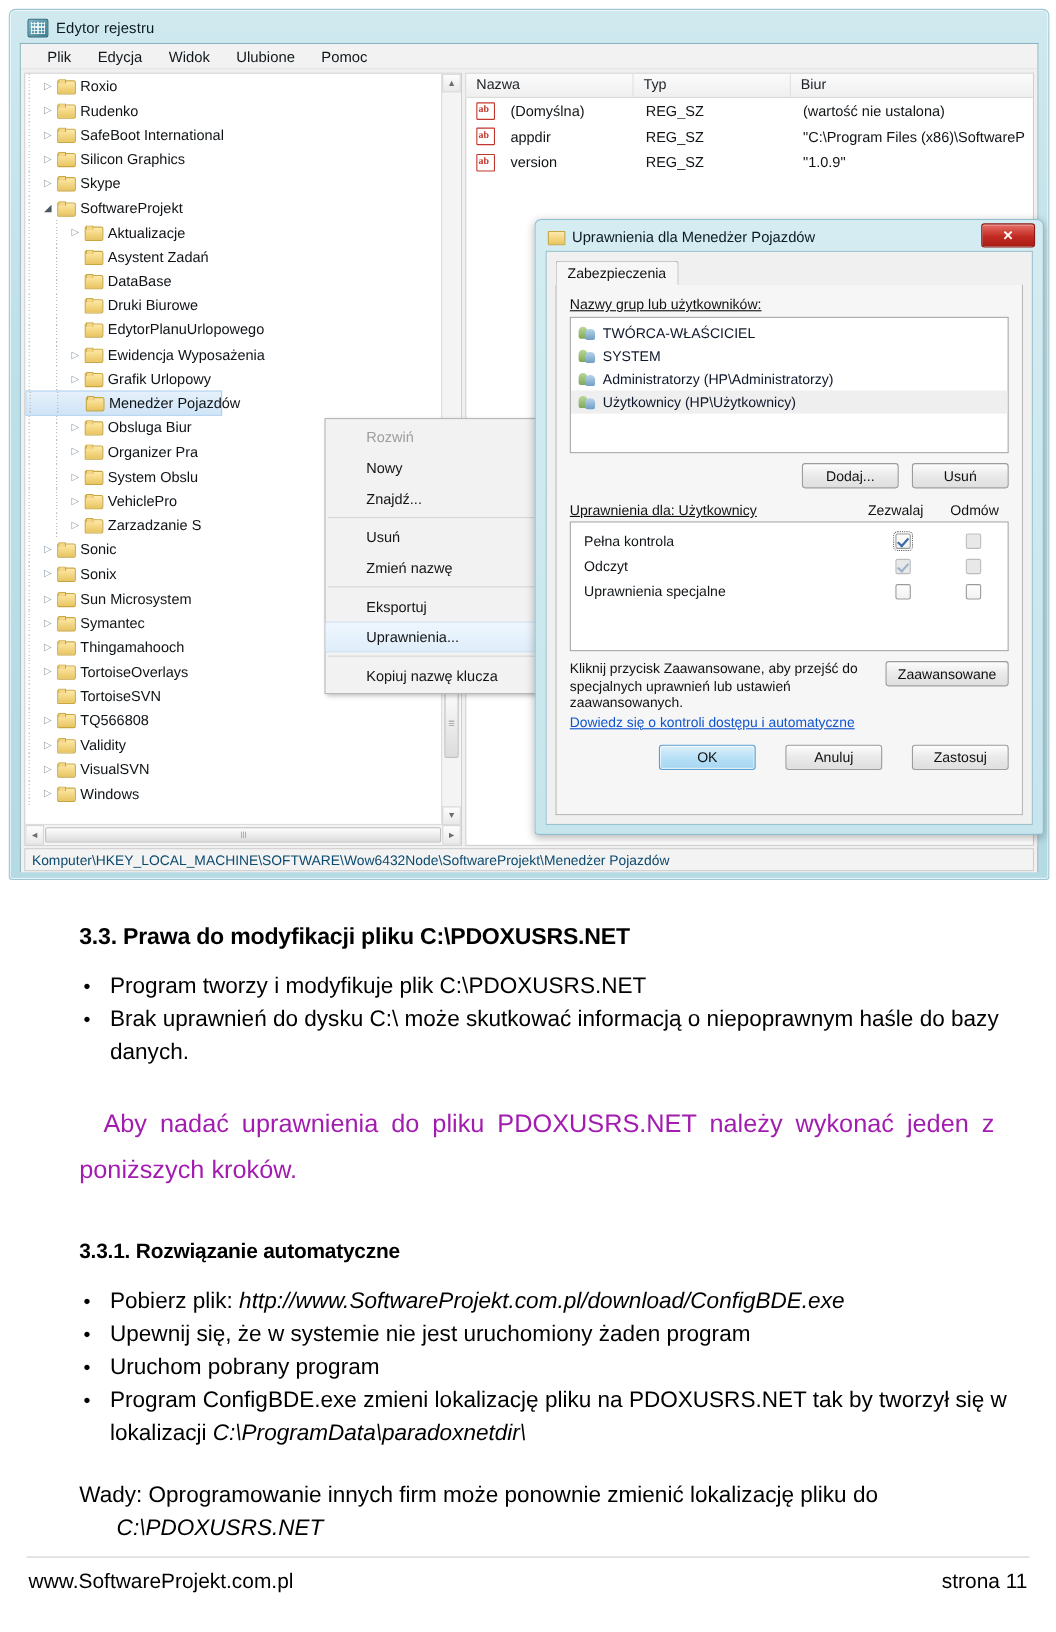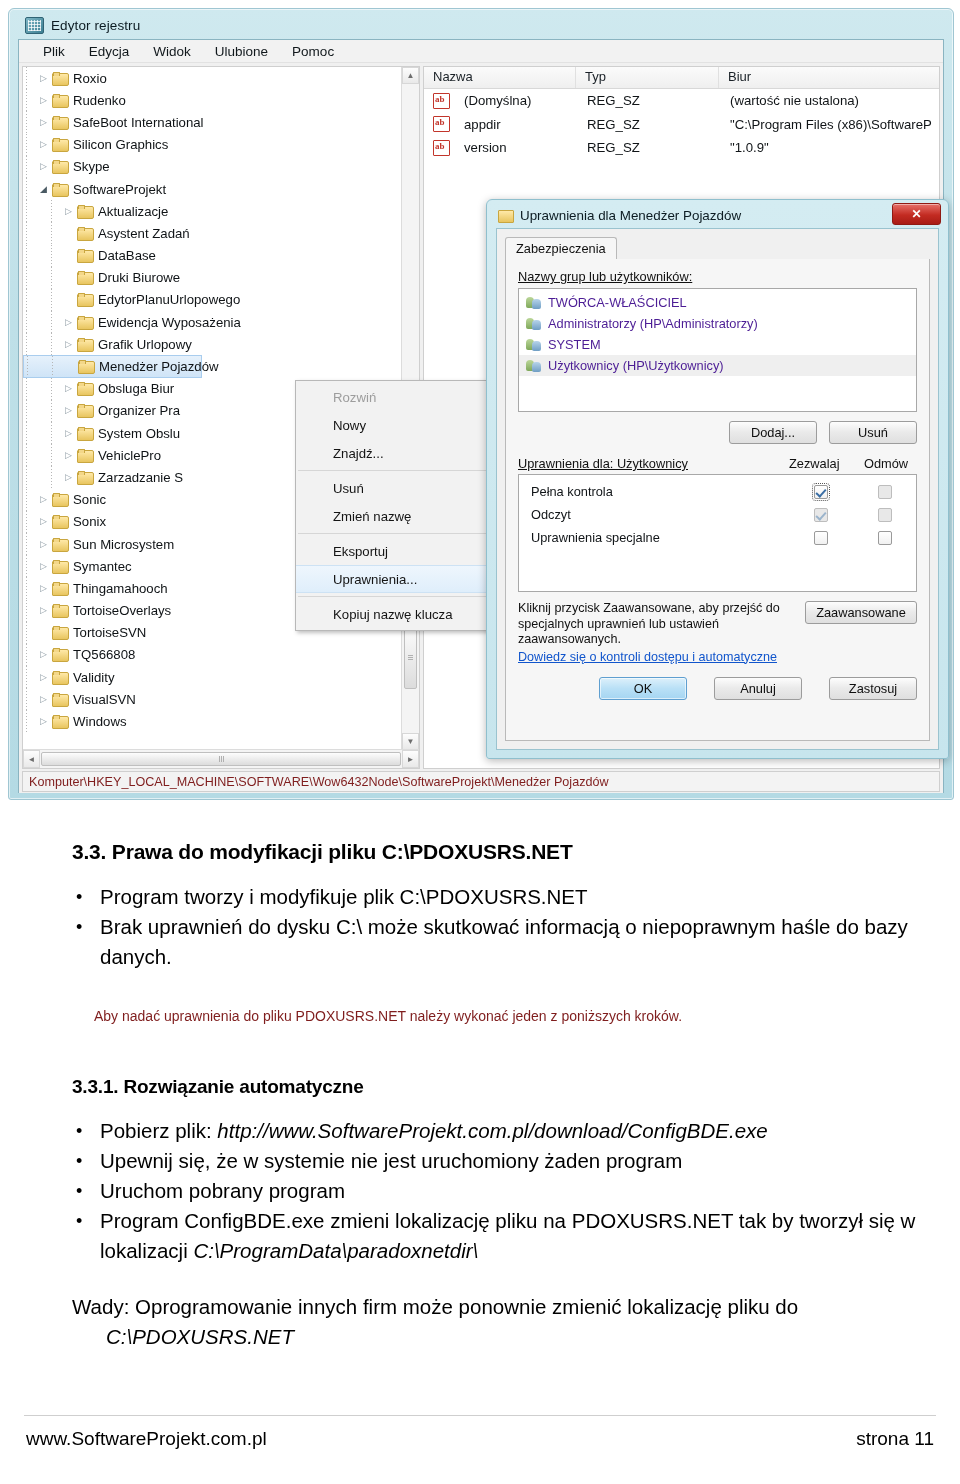--- a/index.html
+++ b/index.html
@@ -150,21 +150,21 @@
   }
   .abico::before{
     content:"ab";position:absolute;left:1px;top:-1px;font-size:9px;line-height:13px;
     color:#c2352b;font-weight:bold;font-family:"Liberation Serif",serif;
   }
 
   .statusbar{
     position:absolute;left:3px;right:3px;bottom:1px;height:21px;
     background:#f3f3f3;border:1px solid #cfcfcf;box-sizing:border-box;
     display:flex;align-items:center;padding-left:6px;
-    font-size:12.6px;color:#7f1d1d;white-space:nowrap;
+    font-size:12.6px;color:#0c4a6e;white-space:nowrap;
   }
 
   
   .ctxmenu{
     position:absolute;left:286px;top:371px;width:194px;
     background:#f2f2f2;border:1px solid #b8b8b8;
     box-shadow:2px 2px 4px rgba(0,0,0,.25);
     padding:2px 0;box-sizing:border-box;
   }
   .ctxmenu .mi{
@@ -222,21 +222,21 @@
     padding:10px 12px;
   }
   .flab{font-size:12.8px;color:#111;margin-bottom:4px;}
   .flab u{text-decoration:underline;}
   .listbox{
     background:#fff;border:1px solid #a8a8a8;height:124px;box-sizing:border-box;
     padding:3px 0;overflow:hidden;
   }
   .gitem{
     height:21px;display:flex;align-items:center;gap:6px;padding-left:7px;
-    font-size:12.8px;color:#4c1d95;white-space:nowrap;
+    font-size:12.8px;color:#0f172a;white-space:nowrap;
   }
   .gitem.sel{background:#efefef;}
   .uico{width:16px;height:14px;position:relative;flex:0 0 auto;}
   .uico::before{
     content:"";position:absolute;left:0;top:1px;width:8px;height:11px;border-radius:4px 4px 2px 2px;
     background:linear-gradient(180deg,#bcd79a,#7fa85a);
   }
   .uico::after{
     content:"";position:absolute;left:6px;top:3px;width:9px;height:10px;border-radius:4px 4px 2px 2px;
     background:linear-gradient(180deg,#b7d4ea,#6f9ec4);
@@ -291,21 +291,21 @@
   }
   ul.b{list-style:none;margin:18px 0 0 0;padding:0;}
   ul.b li{
     position:relative;font-size:20.5px;color:#000;line-height:30px;
     padding-left:100px;margin-bottom:0;
   }
   ul.b li::before{
     content:"\2022";position:absolute;left:76px;top:0;font-size:18px;
   }
   .just{
-    font-size:14px;color:#7f1d1d;line-height:32px;margin:28px 56px 0 72px;
+    font-size:23px;color:#a21caf;line-height:42px;margin:28px 56px 0 72px;
     text-align:justify;text-indent:22px;
   }
   .ital{font-style:italic;}
   .wady{
     font-size:20.5px;color:#000;line-height:30px;margin:26px 56px 0 72px;
   }
   .wady .cont{display:block;padding-left:34px;}
   .footer{
     position:absolute;left:0;top:1415px;width:960px;
   }
@@ -610,25 +610,25 @@
           <div class="flab">
             <u>Nazwy grup lub użytkowników:</u>
           </div>
           <div class="listbox" id="grouplist">
               <div class="gitem">
                 <span class="uico"></span>
                 <span>TWÓRCA-WŁAŚCICIEL</span>
               </div>
               <div class="gitem">
                 <span class="uico"></span>
-                <span>Administratorzy (HP\Administratorzy)</span>
+                <span>SYSTEM</span>
               </div>
               <div class="gitem">
                 <span class="uico"></span>
-                <span>SYSTEM</span>
+                <span>Administratorzy (HP\Administratorzy)</span>
               </div>
               <div class="gitem sel">
                 <span class="uico"></span>
                 <span>Użytkownicy (HP\Użytkownicy)</span>
               </div>
             </div>
 
           <div class="btnrow">
             <div class="wbtn">Dodaj...</div>
             <div class="wbtn">Usuń</div>

